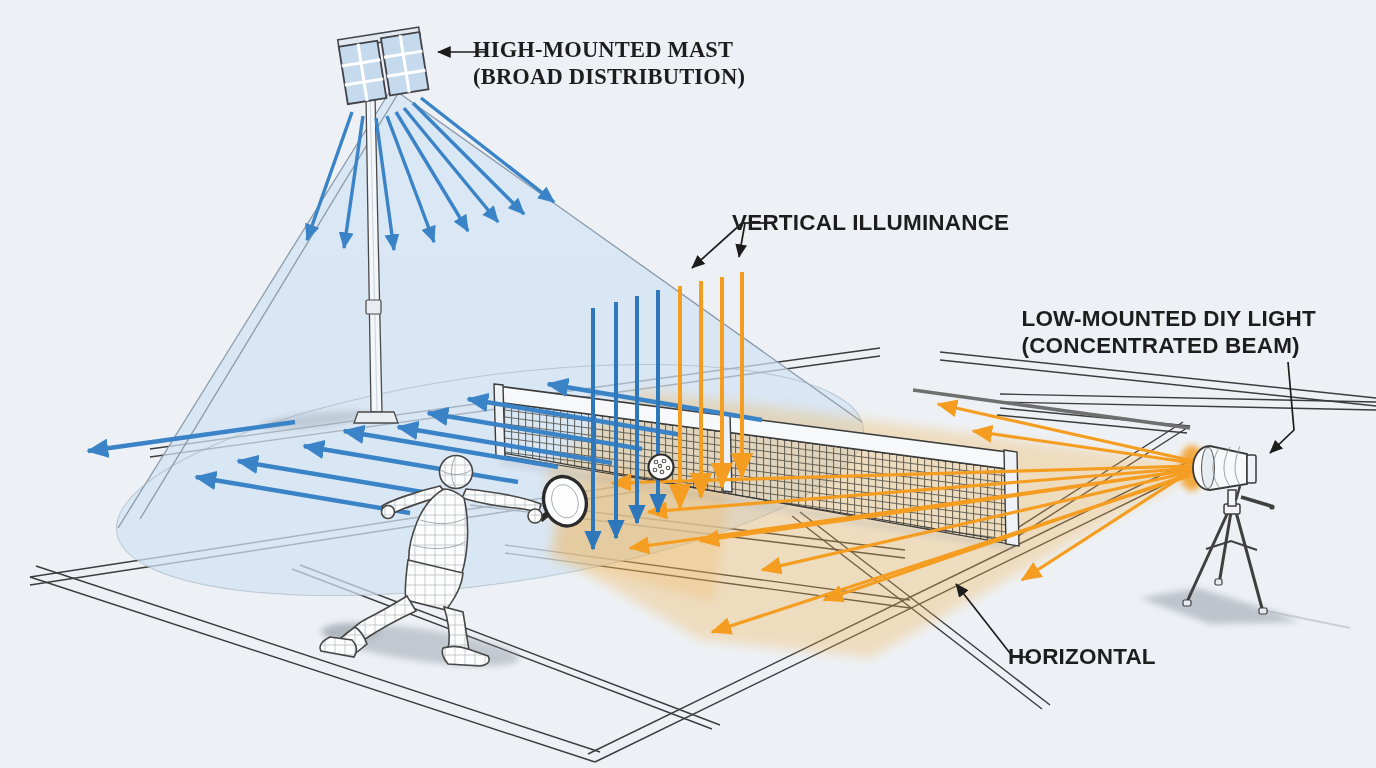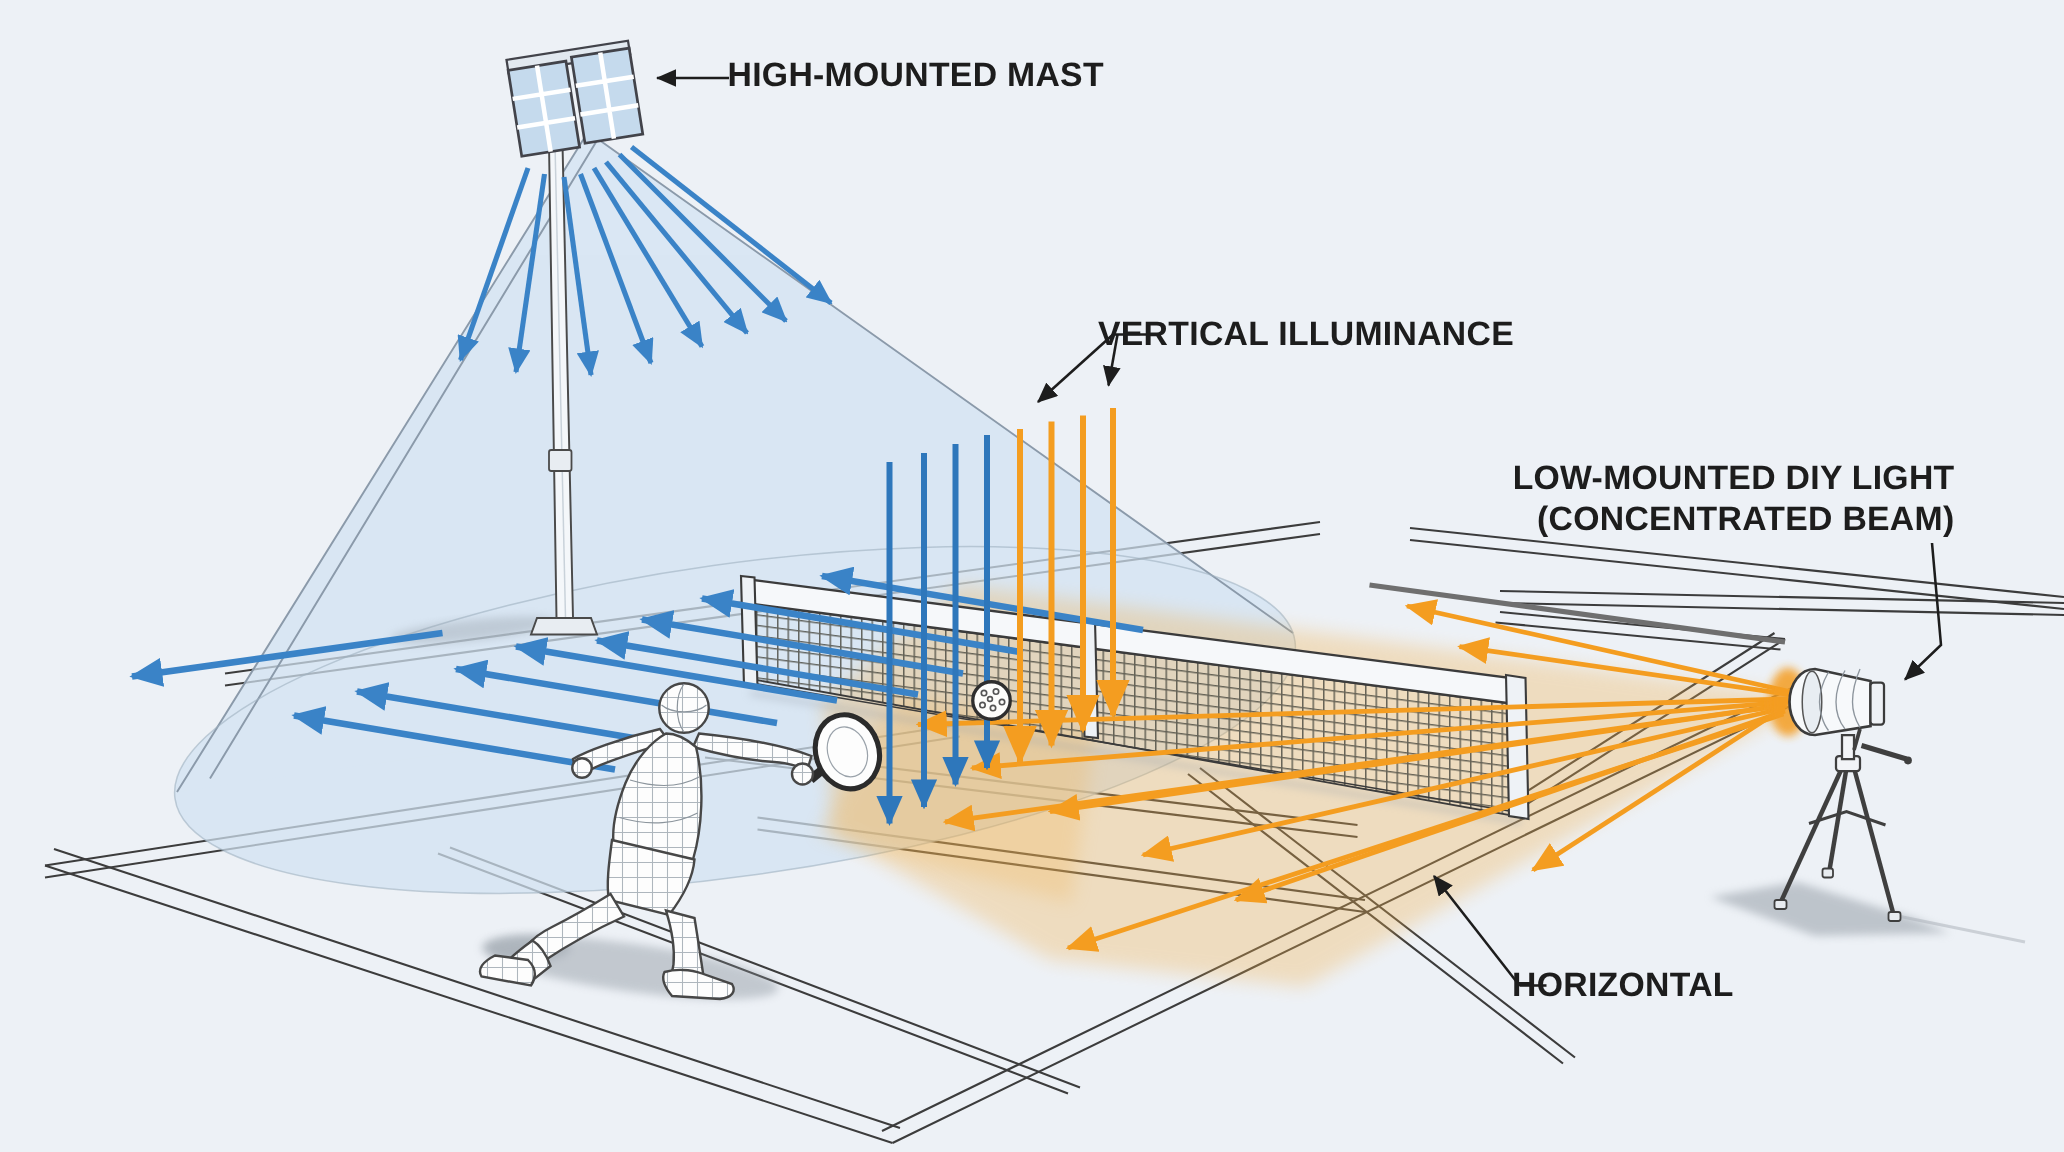--- a/index.html
+++ b/index.html
@@ -233,29 +233,30 @@
     <path class="ldr" d="M486,52 L438,52" marker-end="url(#mk)"></path>
     <path class="ldr" d="M770,223 L742,223"></path>
     <path class="ldr" d="M742,223 L692,268" marker-end="url(#mk)"></path>
     <path class="ldr" d="M745,223 L739,257" marker-end="url(#mk)"></path>
     <path class="ldr" d="M1288,362 L1294,430 L1270,453" marker-end="url(#mk)"></path>
     <path class="ldr" d="M1031,657 L1013,657"></path>
     <path class="ldr" d="M1013,657 L956,584" marker-end="url(#mk)"></path>
   </g>
 </svg>
 
-<div class="label" style="left:485px;top:37px;">
+<div class="label" style="left:473px;top:37px;font-family:Liberation Serif, serif;">
   <div>HIGH-MOUNTED MAST</div>
+  <div>(BROAD DISTRIBUTION)</div>
 </div>
 
 <div class="label" style="left:732px;top:210px;">
   <div>VERTICAL ILLUMINANCE</div>
 </div>
 
-<div class="label" style="right:73px;top:306px;text-align:right;">
+<div class="label" style="right:60px;top:306px;">
   <div>LOW-MOUNTED DIY LIGHT</div>
   <div>(CONCENTRATED BEAM)</div>
 </div>
 
 <div class="label" style="left:1008px;top:644px;width:192px;text-align:left;">
   <div>HORIZONTAL</div>
 </div>
 
 </div>
 

